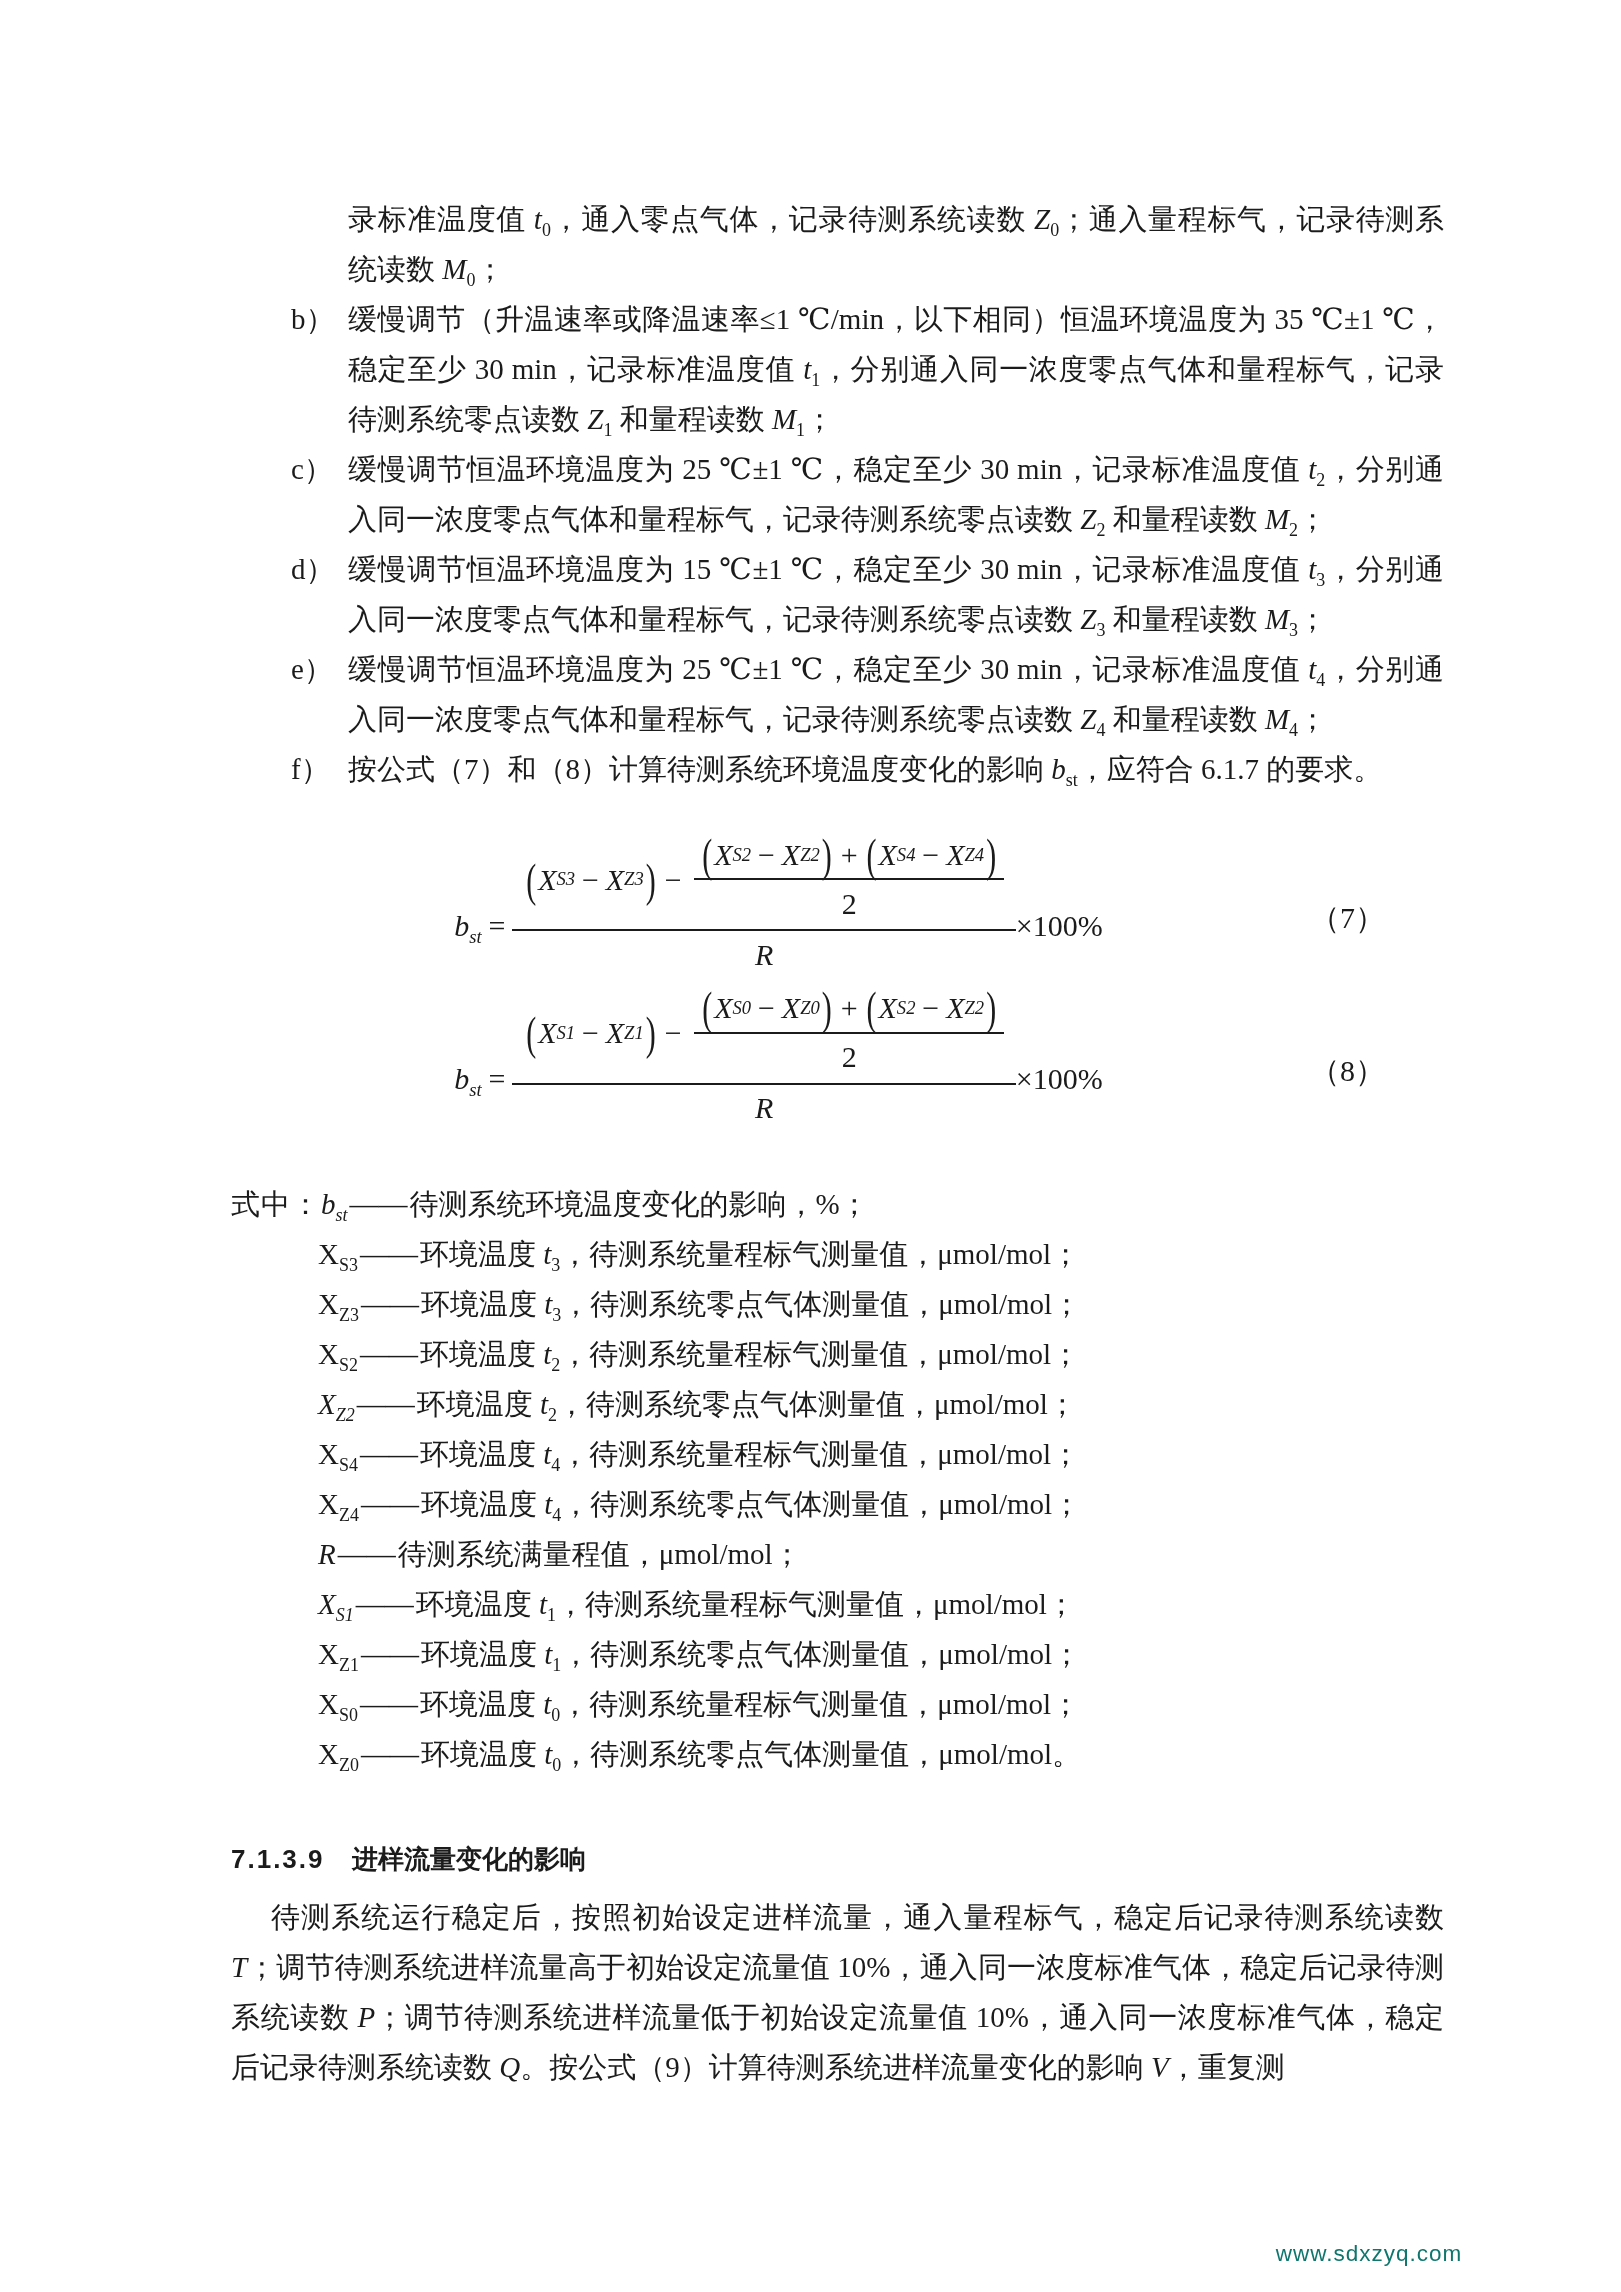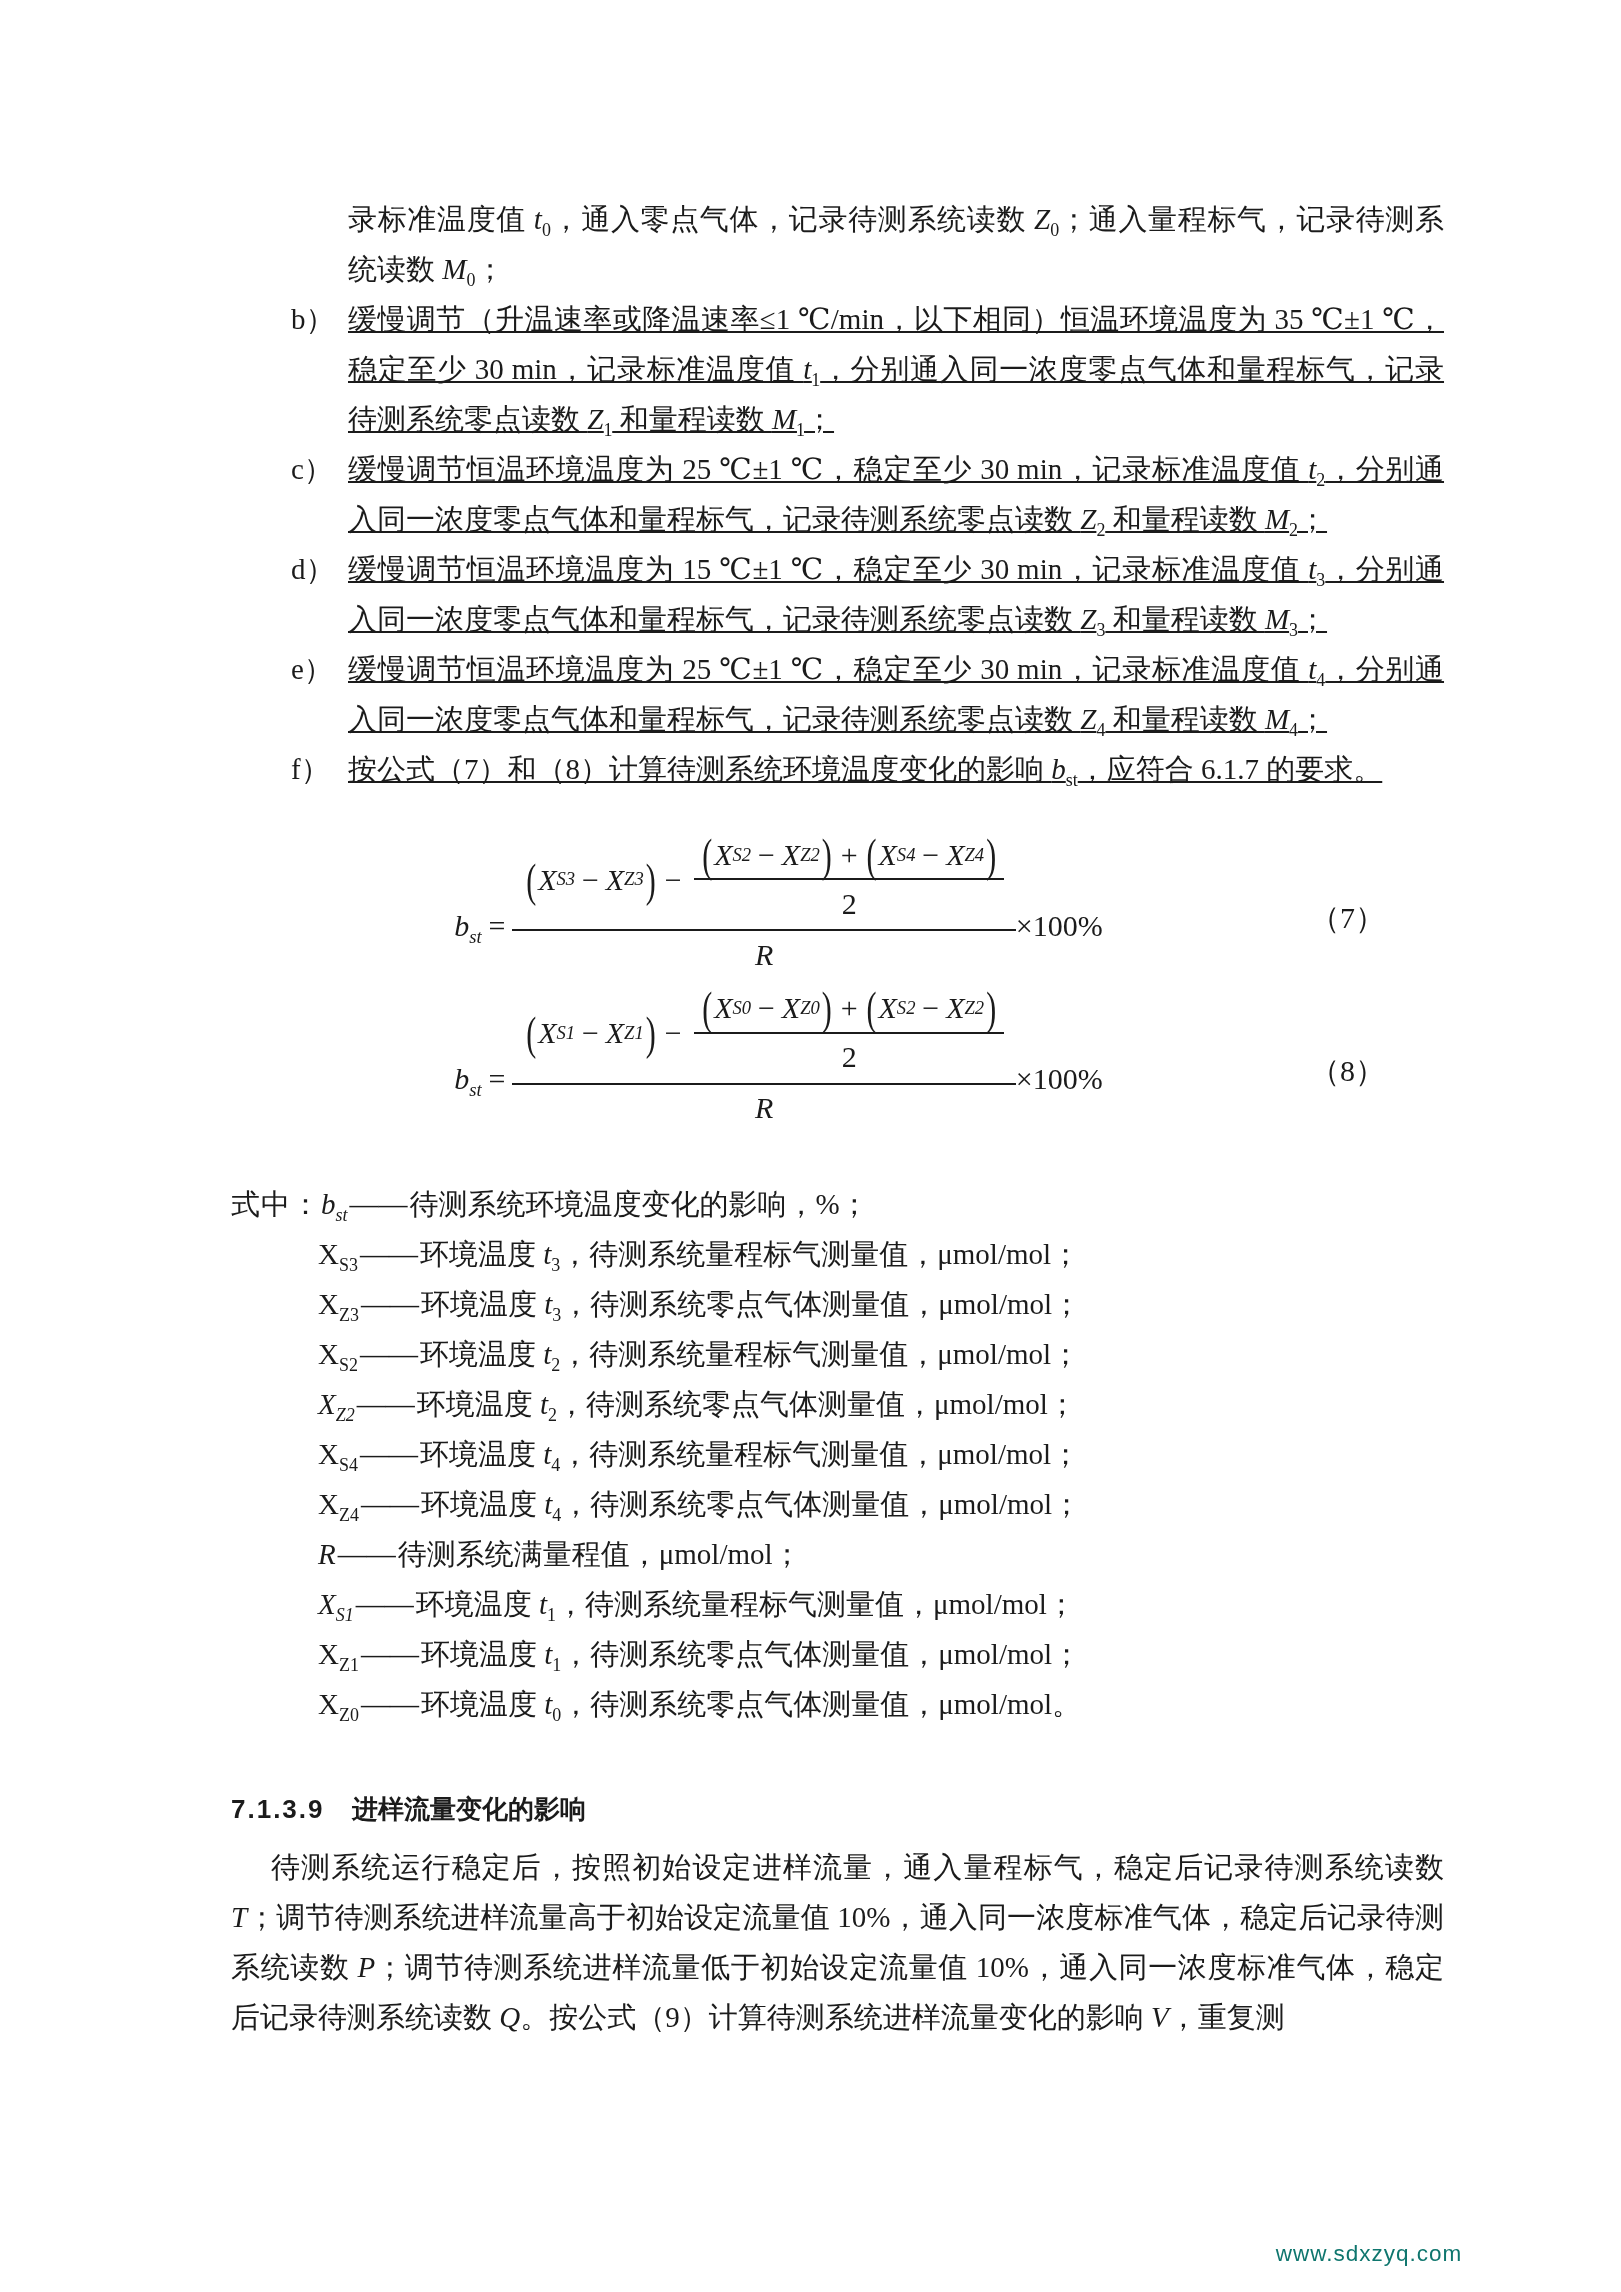--- a/index.html
+++ b/index.html
@@ -19,21 +19,21 @@
     line-height:50px;
     text-align:justify;
   }
   i.v{font-style:italic;font-family:"Liberation Serif","DejaVu Serif",serif;}
   sub{font-size:0.62em;line-height:0;}
   
   .hang-block{margin-left:117px;}
   
   .list-item{display:flex;}
   .li-label{flex:0 0 57px;margin-left:60px;}
-  .li-text{flex:1;text-align:justify;text-decoration:underline;}
+  .li-text{flex:1;text-align:justify;}
   
   .equation{
     position:relative;
     display:flex;
     justify-content:center;
     align-items:flex-end;
     margin:43px 118px 9.8px 0;
     font-size:30px;
     line-height:1.18;
     text-align:left;
@@ -192,20 +192,21 @@
         <div class="def-line first"><span class="where-label">式中：</span><span><i class="v">b</i><sub><i class="v">st</i></sub></span><span class="def-dash">——</span><span>待测系统环境温度变化的影响，%；</span></div>
         <div class="def-line"><span><span class="sym-u">X</span><sub>S3</sub></span><span class="def-dash">——</span><span>环境温度 <i class="v">t</i><sub>3</sub>，待测系统量程标气测量值，μmol/mol；</span></div>
         <div class="def-line"><span><span class="sym-u">X</span><sub>Z3</sub></span><span class="def-dash">——</span><span>环境温度 <i class="v">t</i><sub>3</sub>，待测系统零点气体测量值，μmol/mol；</span></div>
         <div class="def-line"><span><span class="sym-u">X</span><sub>S2</sub></span><span class="def-dash">——</span><span>环境温度 <i class="v">t</i><sub>2</sub>，待测系统量程标气测量值，μmol/mol；</span></div>
         <div class="def-line"><span><i class="v">X</i><sub><i class="v">Z2</i></sub></span><span class="def-dash">——</span><span>环境温度 <i class="v">t</i><sub>2</sub>，待测系统零点气体测量值，μmol/mol；</span></div>
         <div class="def-line"><span><span class="sym-u">X</span><sub>S4</sub></span><span class="def-dash">——</span><span>环境温度 <i class="v">t</i><sub>4</sub>，待测系统量程标气测量值，μmol/mol；</span></div>
         <div class="def-line"><span><span class="sym-u">X</span><sub>Z4</sub></span><span class="def-dash">——</span><span>环境温度 <i class="v">t</i><sub>4</sub>，待测系统零点气体测量值，μmol/mol；</span></div>
         <div class="def-line"><span><i class="v">R</i></span><span class="def-dash">——</span><span>待测系统满量程值，μmol/mol；</span></div>
         <div class="def-line"><span><i class="v">X</i><sub><i class="v">S1</i></sub></span><span class="def-dash">——</span><span>环境温度 <i class="v">t</i><sub>1</sub>，待测系统量程标气测量值，μmol/mol；</span></div>
         <div class="def-line"><span><span class="sym-u">X</span><sub>Z1</sub></span><span class="def-dash">——</span><span>环境温度 <i class="v">t</i><sub>1</sub>，待测系统零点气体测量值，μmol/mol；</span></div>
+        <div class="def-line"><span><span class="sym-u">X</span><sub>S0</sub></span><span class="def-dash">——</span><span>环境温度 <i class="v">t</i><sub>0</sub>，待测系统量程标气测量值，μmol/mol；</span></div>
         <div class="def-line"><span><span class="sym-u">X</span><sub>Z0</sub></span><span class="def-dash">——</span><span>环境温度 <i class="v">t</i><sub>0</sub>，待测系统零点气体测量值，μmol/mol。</span></div>
       </div>
 
     <div class="section-heading">
       <span class="sec-no">7.1.3.9</span><span>进样流量变化的影响</span>
     </div>
 
     <div class="body-paragraph">待测系统运行稳定后，按照初始设定进样流量，通入量程标气，稳定后记录待测系统读数 <i class="v">T</i>；调节待测系统进样流量高于初始设定流量值 10%，通入同一浓度标准气体，稳定后记录待测系统读数 <i class="v">P</i>；调节待测系统进样流量低于初始设定流量值 10%，通入同一浓度标准气体，稳定后记录待测系统读数 <i class="v">Q</i>。按公式（9）计算待测系统进样流量变化的影响 <i class="v">V</i>，重复测</div>
 
   </div>

